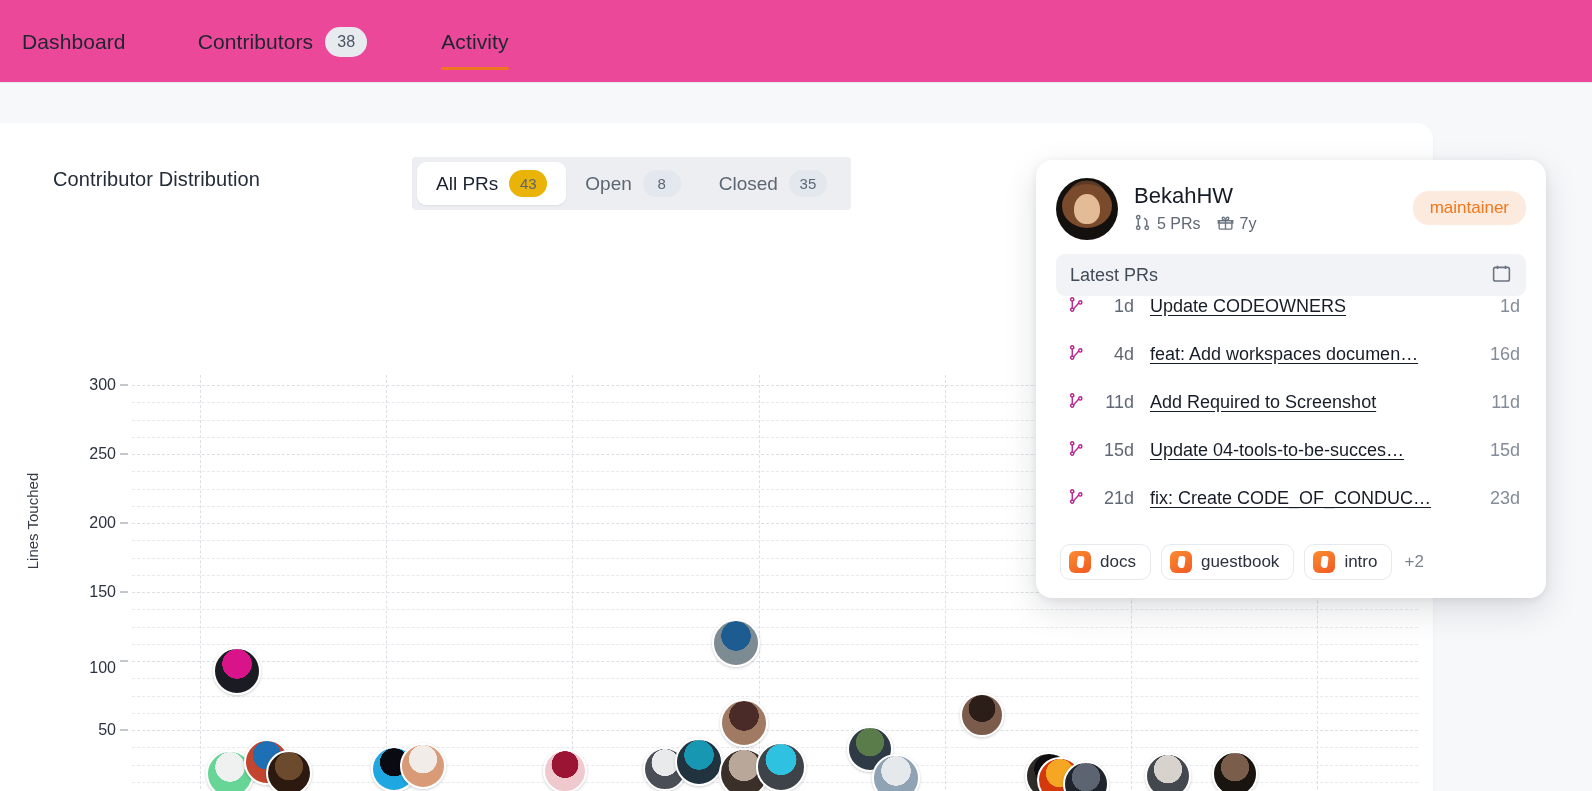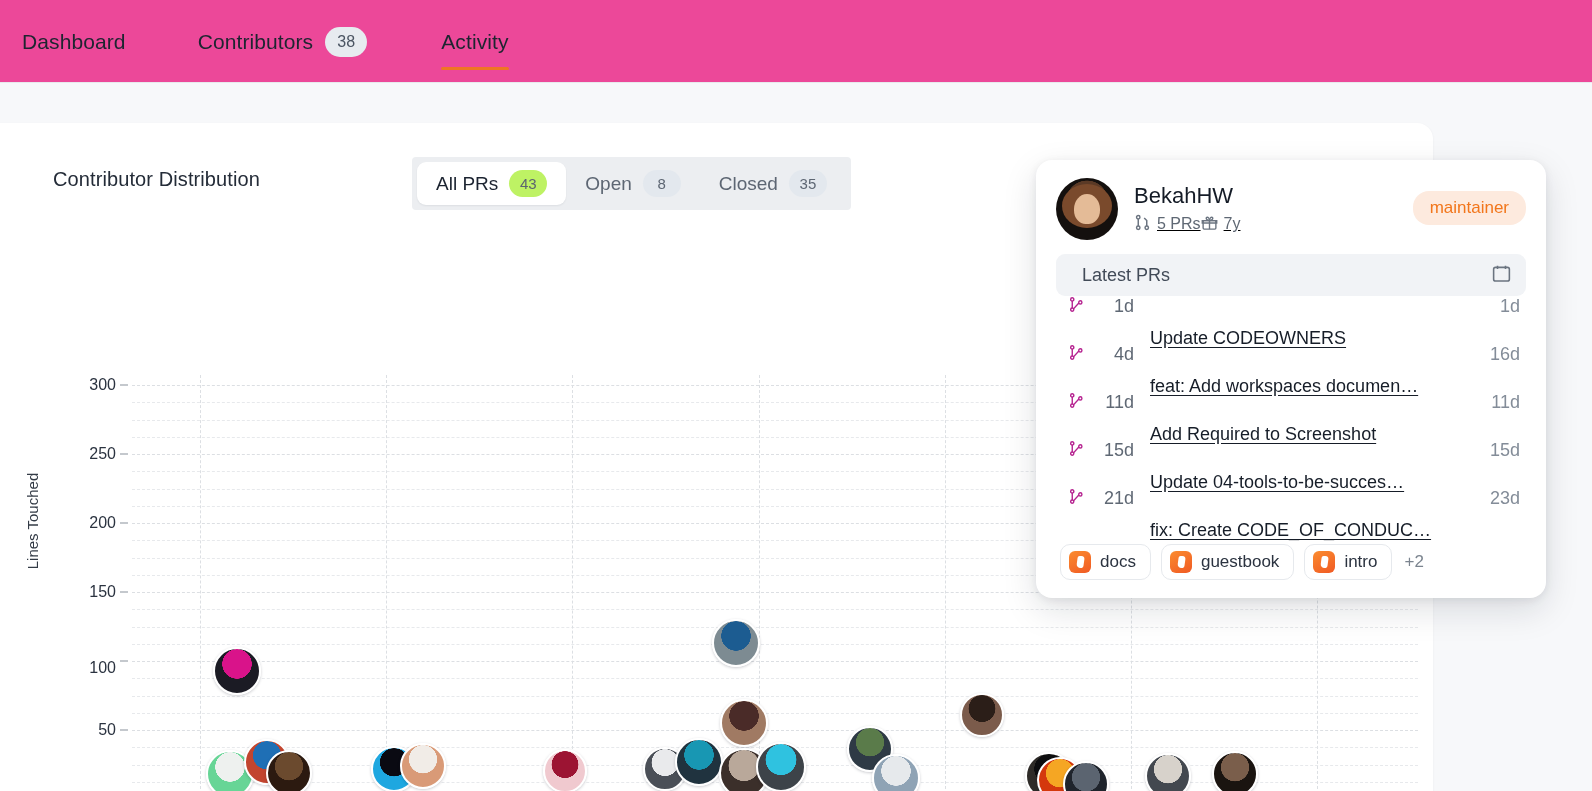--- a/index.html
+++ b/index.html
@@ -72,21 +72,21 @@
     height: 43px; display: flex; align-items: center; gap: 11px;
     padding: 0 19px; border-radius: 9px; cursor: pointer;
     font-size: 19px; color: #5d6673;
   }
   .seg.active { background: #ffffff; color: #1b2330; box-shadow: 0 1px 2px rgba(16,24,40,.07); }
   .seg .pill {
     display: inline-flex; align-items: center; justify-content: center;
     min-width: 38px; height: 27px; padding: 0 9px;
     border-radius: 14px; background: #e3e8ee; color: #5d6673; font-size: 15px;
   }
-  .seg.active .pill { background: #bef264; color: #5b646f; }
+  .seg.active .pill { background: #eab308; color: #5b646f; }
 
   
   .plot { position: absolute; left: 0; top: 0; width: 1447px; height: 700px; }
   .ylabel {
     position: absolute; left: 46px; top: 398px;
     transform: translate(-50%, -50%) rotate(-90deg);
     font-size: 15px; color: #333b46; white-space: nowrap;
   }
   .ytick {
     position: absolute; right: 0; transform: translateY(-50%);
@@ -131,44 +131,44 @@
   }
   .hc-avatar::after {
     content: ""; position: absolute; left: 18px; top: 16px; width: 26px; height: 30px;
     border-radius: 50% 50% 45% 45%; background: #e4bb97;
   }
   .hc-avatar::before {
     content: ""; position: absolute; left: 6px; top: 6px; width: 50px; height: 44px;
     border-radius: 50%; background: #7a4a2c; z-index: 0;
   }
   .hc-name { font-size: 22px; color: #141b26; line-height: 1.2; }
-  .hc-meta { display: flex; align-items: flex-end; margin-top: 4px; text-decoration: underline; }
+  .hc-meta { display: flex; align-items: flex-end; gap: 16px; margin-top: 4px; }
   .hc-meta-item { display: flex; align-items: center; gap: 6px; font-size: 16px; color: #5f6874; }
   .hc-badge {
     position: absolute; right: 0; top: 13px;
     padding: 7px 17px; border-radius: 16px;
     background: #fdeade; color: #f2761b; font-size: 17px; white-space: nowrap;
   }
   .hc-section {
     margin-top: 14px; height: 42px; border-radius: 9px; background: #f1f3f6;
     display: flex; align-items: center; justify-content: space-between;
     padding: 0 14px;
   }
-  .hc-section-title { font-size: 18px; color: #424b58; margin-left: 12px; }
+  .hc-section-title { font-size: 18px; color: #424b58; }
   .pr-row {
     display: flex; align-items: flex-start; gap: 0;
     height: 48px; padding: 0 6px 0 10px;
   }
   .pr-icon { width: 20px; flex: 0 0 auto; display: flex; align-items: center; justify-content: center; }
   .pr-age { width: 52px; flex: 0 0 auto; font-size: 18px; color: #5f6874; text-align: right; padding-right: 4px; }
   .pr-title {
     flex: 1 1 auto; font-size: 18px; color: #161d28;
     text-decoration: underline; text-underline-offset: 3px;
     white-space: nowrap; overflow: hidden; text-overflow: ellipsis;
-    padding-left: 12px; cursor: pointer; margin-top: 32px;
+    padding-left: 12px; cursor: pointer;
   }
   .pr-right { flex: 0 0 auto; font-size: 18px; color: #838c98; padding-left: 12px; }
   .hc-tags { display: flex; align-items: center; gap: 10px; margin-top: 8px; padding: 0 4px 2px 4px; }
   .tag-chip {
     display: flex; align-items: center; gap: 9px;
     height: 36px; padding: 0 14px 0 8px;
     border: 1px solid #e6e9ed; border-radius: 10px; background: #fff;
     font-size: 17px; color: #2b3340; cursor: pointer;
   }
   .tag-ico {

